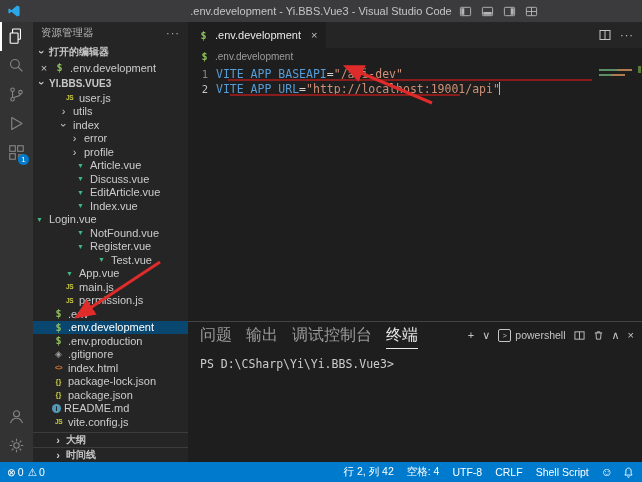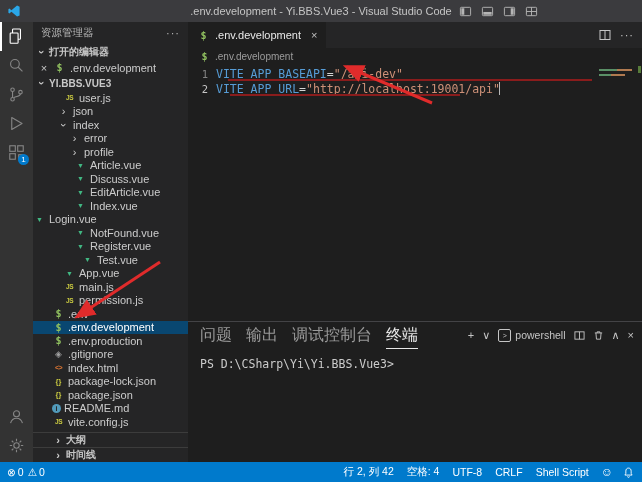--- a/index.html
+++ b/index.html
@@ -215,21 +215,21 @@
     </div>
     <div class="tree">
 
         <div class="tree-row" style="padding-left: 30px;">
           <span class="ticon js-icon"></span>
           <span>user.js</span>
         </div>
 
         <div class="tree-row" style="padding-left: 24px;">
           <span class="ticon chevron-right-icon"></span>
-          <span>json</span>
+          <span>utils</span>
         </div>
 
         <div class="tree-row" style="padding-left: 24px;">
           <span class="ticon chevron-down-icon"></span>
           <span>index</span>
         </div>
 
         <div class="tree-row" style="padding-left: 35px;">
           <span class="ticon chevron-right-icon"></span>
           <span>error</span>
@@ -268,21 +268,21 @@
         <div class="tree-row" style="padding-left: 41px;">
           <span class="ticon vue-icon"></span>
           <span>NotFound.vue</span>
         </div>
 
         <div class="tree-row" style="padding-left: 41px;">
           <span class="ticon vue-icon"></span>
           <span>Register.vue</span>
         </div>
 
-        <div class="tree-row" style="padding-left: 48px;">
+        <div class="tree-row" style="padding-left: 62px;">
           <span class="ticon vue-icon"></span>
           <span>Test.vue</span>
         </div>
 
         <div class="tree-row" style="padding-left: 30px;">
           <span class="ticon vue-icon"></span>
           <span>App.vue</span>
         </div>
 
         <div class="tree-row" style="padding-left: 30px;">

